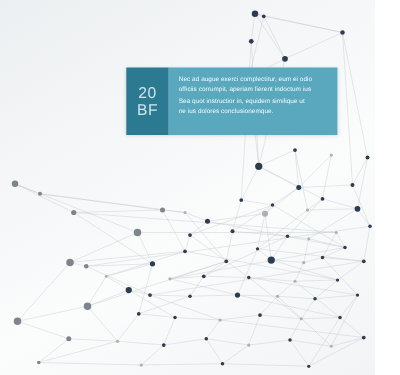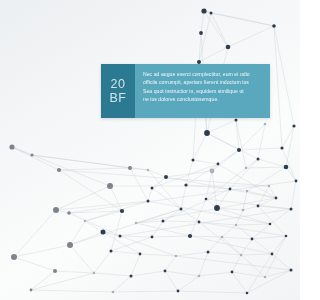--- a/index.html
+++ b/index.html
@@ -19,21 +19,21 @@
     position: absolute;
     left: 0;
     top: 0;
     width: 300px;
     height: 300px;
   }
   .banner {
     position: absolute;
     display: flex;
     left: 101px;
-    top: 64px;
+    top: 54px;
     width: 169px;
     height: 54px;
     box-shadow: 0 1px 3px rgba(40,70,90,0.18);
   }
   .banner-badge {
     width: 34px;
     flex: 0 0 34px;
     background: #2b7a91;
     display: flex;
     flex-direction: column;

